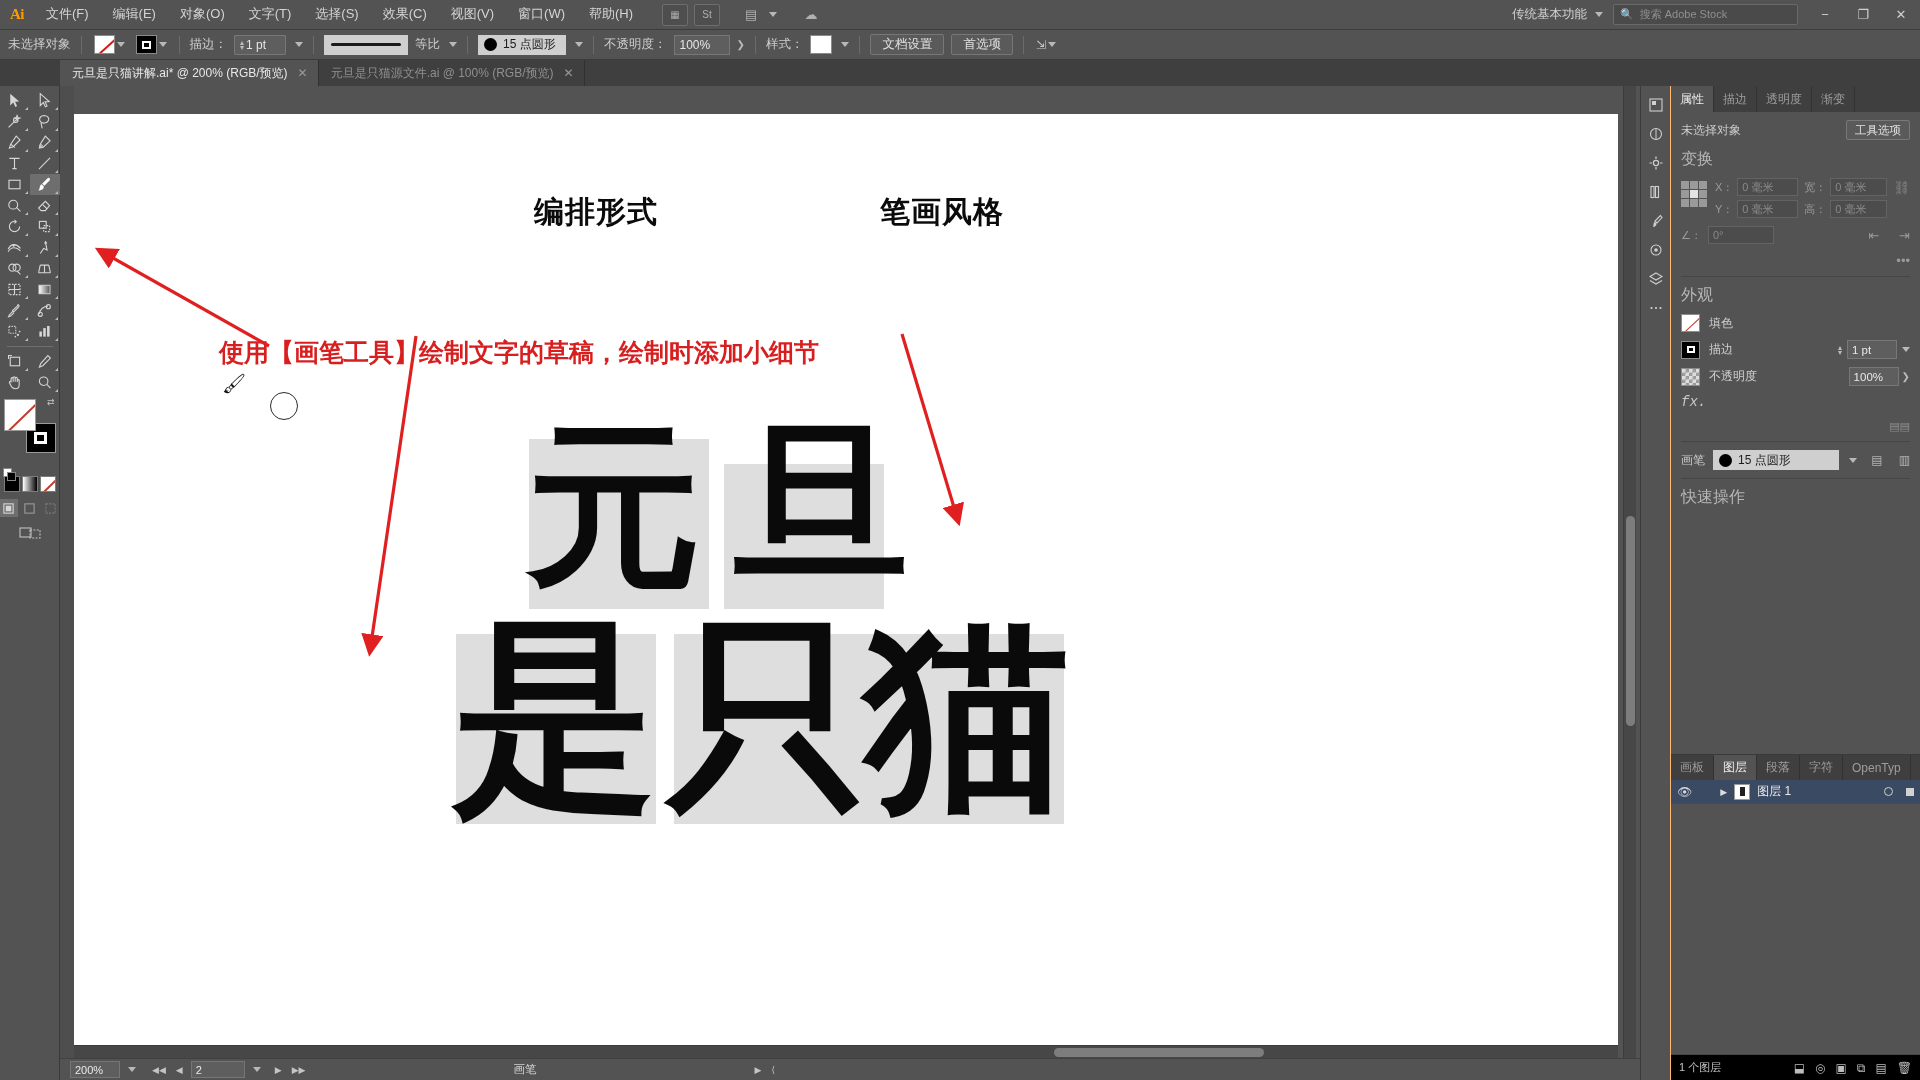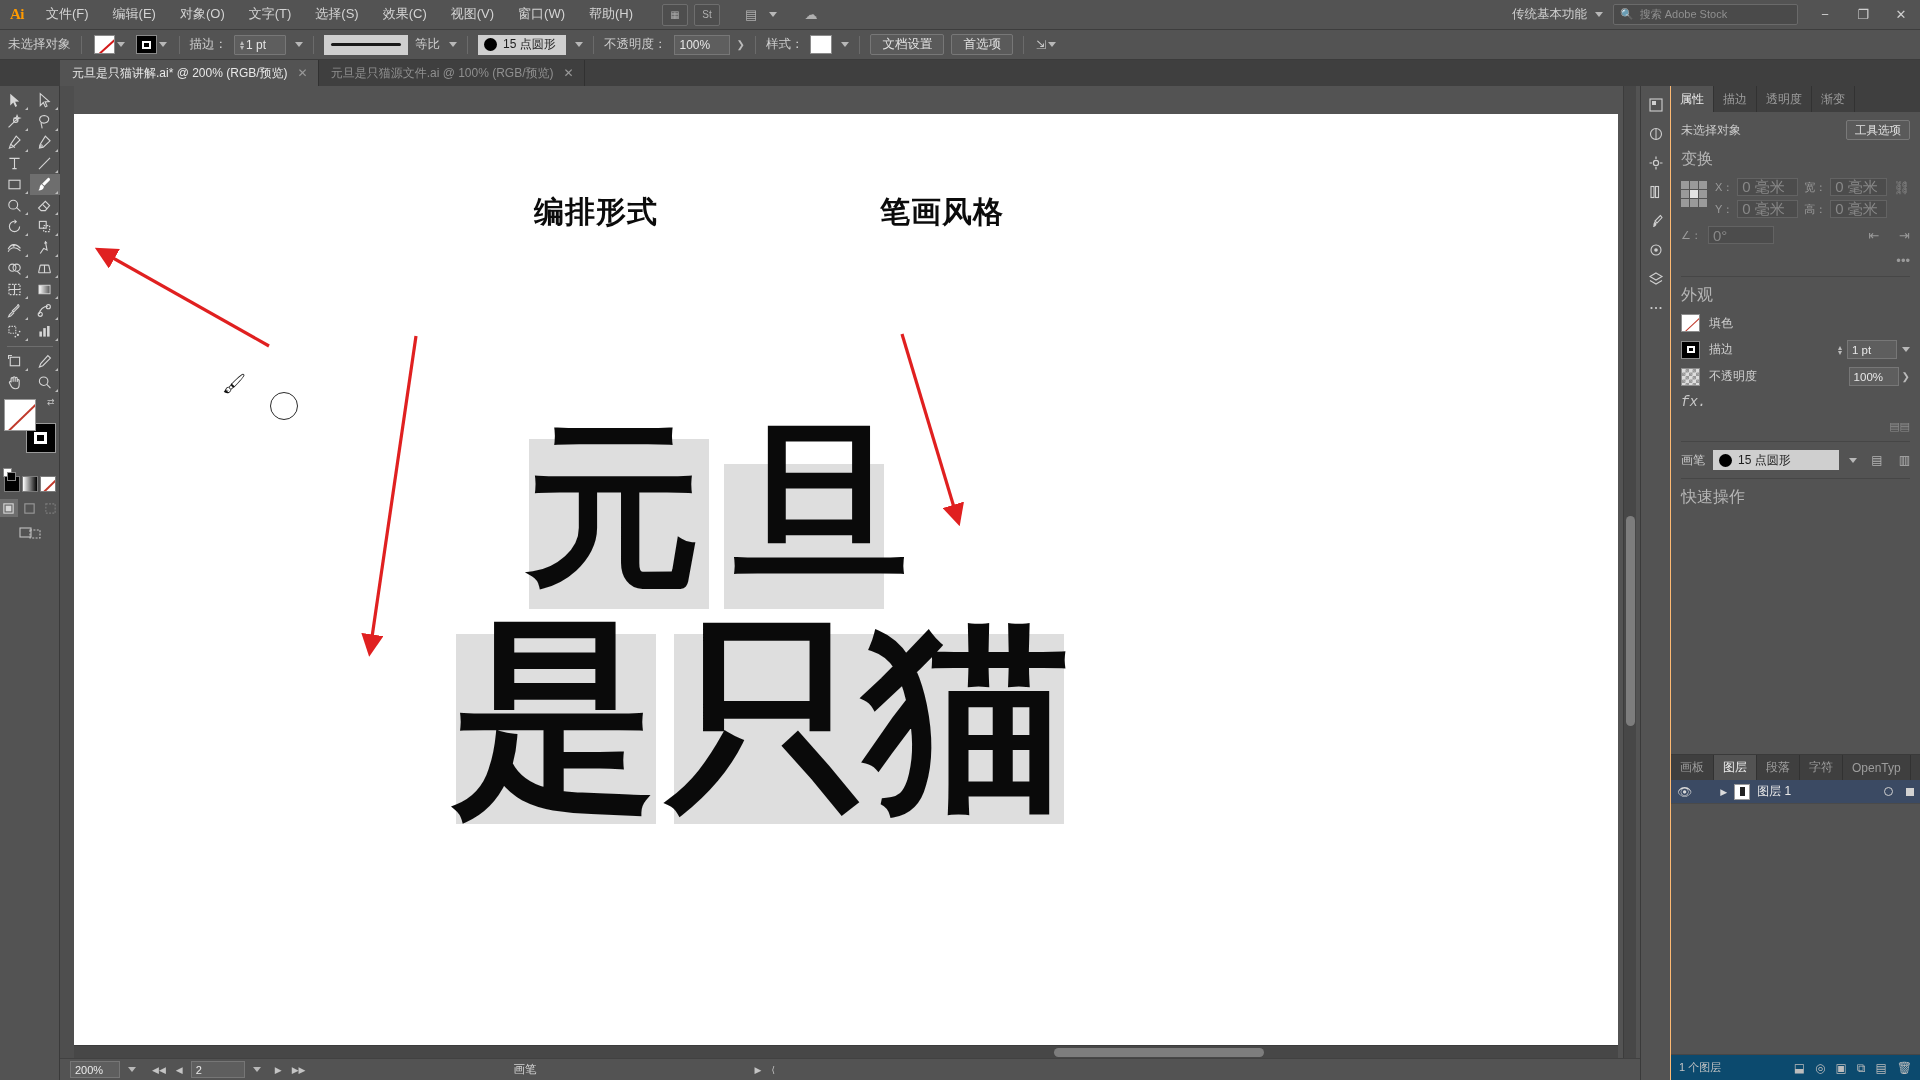--- a/index.html
+++ b/index.html
@@ -300,21 +300,21 @@
     width: 26px; height: 26px; display: grid;
     grid-template-columns: repeat(3, 1fr); grid-template-rows: repeat(3, 1fr);
     gap: 1px; margin-top: 3px;
   }
   .ref-point i { background: #9a9a9a; }
   .ref-point i.c { background: #e3e3e3; }
   .xf-fields { flex: 1; display: grid; grid-template-columns: 1fr 1fr auto; gap: 4px 6px; align-items: center; }
   .xf-lbl { font-size: 11px; color: #9a9a9a; }
   .xf-in {
     height: 18px; background: #4c4c4c; border: 1px solid #636363;
-    font-size: 15px; color: #888; display: flex; align-items: center; padding: 0 4px;
+    font-size: 11px; color: #888; display: flex; align-items: center; padding: 0 4px;
     min-width: 0;
   }
   .link-ico { color: #8a8a8a; font-size: 13px; }
   .divider { height: 1px; background: #464646; margin: 8px 0; }
   .appear-row { display: flex; align-items: center; gap: 9px; margin-bottom: 8px; }
   .ap-swatch {
     width: 19px; height: 18px; border: 1px solid #8c8c8c; background: #fff;
     position: relative; overflow: hidden; flex: 0 0 auto;
   }
   .ap-swatch::after {
@@ -351,21 +351,21 @@
   .eye { font-size: 12px; color: #d9d9d9; }
   .lock-col { width: 14px; }
   .layer-thumb { width: 16px; height: 16px; background: #fff; border: 1px solid #9a9a9a; display:flex; align-items:center; justify-content:center;}
   .layer-thumb i { width: 5px; height: 9px; background: #222; }
   .layer-target { margin-left: auto; width: 9px; height: 9px; border: 1.5px solid #cfcfcf; border-radius: 50%; }
   .layer-sel { width: 8px; height: 8px; background: #d2d2d2; margin-left: 6px; }
   .layers-empty { flex: 1; background: #535353; }
   .layers-foot {
     height: 26px; display: flex; align-items: center; gap: 10px;
     padding: 0 8px; font-size: 11px; color: #c5c5c5;
-    border-top: 1px solid #464646; background: #0c4a6e;
+    border-top: 1px solid #464646; background: #000000;
   }
   .lf-icons { margin-left: auto; display: flex; gap: 10px; font-size: 12px; color: #bdbdbd; }
   .arrow-svg { position: absolute; left: 0; top: 0; pointer-events: none; }
 </style>
 </head>
 <body>
 
 <div class="app">
 
   <div class="menubar">
@@ -713,20 +713,21 @@
 
     <div class="canvas-wrap">
       <div class="ruler-left"></div>
 
       <div class="canvas-scroll">
         <div class="art">
 
           <div class="hdr-text" style="left:460px; top:78px; font-size:30px;">编排形式</div>
           <div class="hdr-text" style="left:806px; top:78px; font-size:30px;">笔画风格</div>
 
+          <div class="redtext" style="left:145px; top:222px;">使用【画笔工具】绘制文字的草稿，绘制时添加小细节</div>
 
           <div class="sketchbox" style="left:455px; top:325px; width:180px; height:170px;"></div>
           <div class="sketchbox" style="left:650px; top:350px; width:160px; height:145px;"></div>
           <div class="sketchbox" style="left:382px; top:520px; width:200px; height:190px;"></div>
           <div class="sketchbox" style="left:600px; top:520px; width:195px; height:190px;"></div>
           <div class="sketchbox" style="left:790px; top:520px; width:200px; height:190px;"></div>
 
           <div class="bigglyph" style="left:452px; top:305px; font-size:175px;">元</div>
           <div class="bigglyph" style="left:660px; top:305px; font-size:175px;">旦</div>
           <div class="bigglyph" style="left:378px; top:500px; font-size:205px;">是</div>

